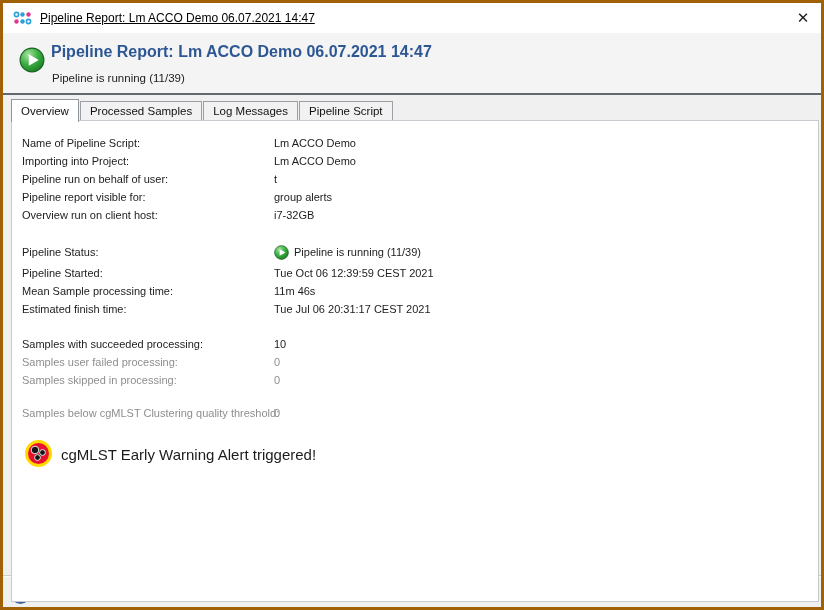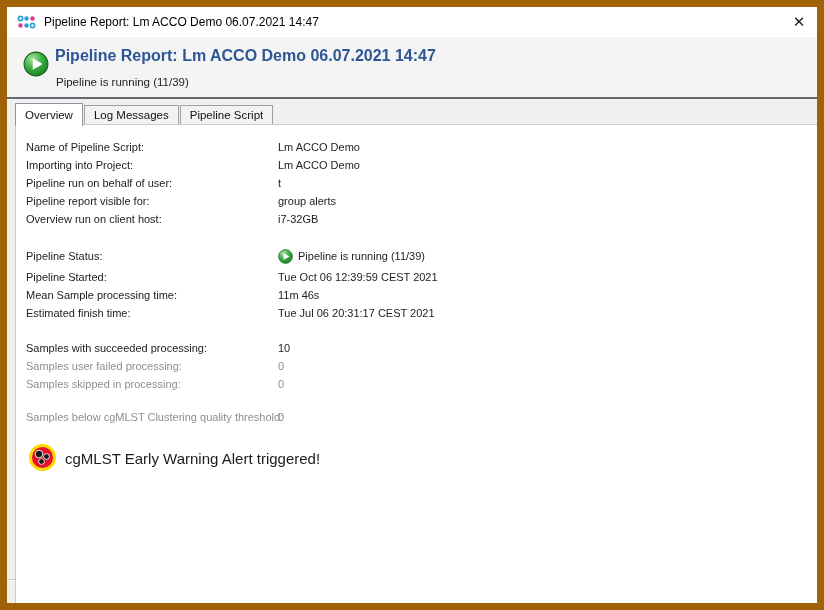--- a/index.html
+++ b/index.html
@@ -1,19 +1,19 @@
 <!DOCTYPE html>
 <html><head>
 <meta charset="utf-8">
 <style>
   html,body{margin:0;padding:0;background:#fff;}
   body{width:824px;height:610px;position:relative;font-family:"Liberation Sans",sans-serif;
        -webkit-font-smoothing:antialiased;}
-  .dialog{position:absolute;inset:0;box-sizing:border-box;border:7px solid #a16207;
-          background:#f0f0f0;overflow:hidden;}
+  .dialog{position:absolute;inset:0;box-sizing:border-box;border:3px solid #a16207;
+          background:#f0f0f0;overflow:hidden;text-decoration:underline;}
 
   
   .titlebar{height:30px;background:#ffffff;display:flex;align-items:center;
             padding-left:10px;position:relative;box-sizing:border-box;}
   .titlebar-icon{width:20px;height:16px;margin-right:7px;flex:0 0 auto;}
   .titlebar-title{font-size:12px;color:#000;}
   .titlebar-close{position:absolute;right:2px;top:0;width:32px;height:30px;display:flex;
                   align-items:center;justify-content:center;font-size:15px;color:#1a1a1a;
                   cursor:default;font-weight:400;}
 
@@ -89,20 +89,21 @@
     <svg class="header-icon" viewBox="0 0 24 24">
       <circle cx="12" cy="12" r="11" fill="url(#gplay)" stroke="#17611d" stroke-width="1"></circle>
       <path d="M9 6.8 L18.2 12 L9 17.2 Z" fill="#ffffff"></path>
     </svg>
     <div class="header-title">Pipeline Report: Lm ACCO Demo 06.07.2021 14:47</div>
     <div class="header-subtitle">Pipeline is running (11/39)</div>
   </div>
 
   <div class="tabs">
     <div class="tab active">Overview</div>
+    <div class="tab">Processed Samples</div>
     <div class="tab">Log Messages</div>
     <div class="tab">Pipeline Script</div>
   </div>
 
   <div class="panel">
 
     <div class="row" style="top:13px">
       <span class="lbl">Name of Pipeline Script:</span>
       <span class="val">Lm ACCO Demo</span>
     </div>

